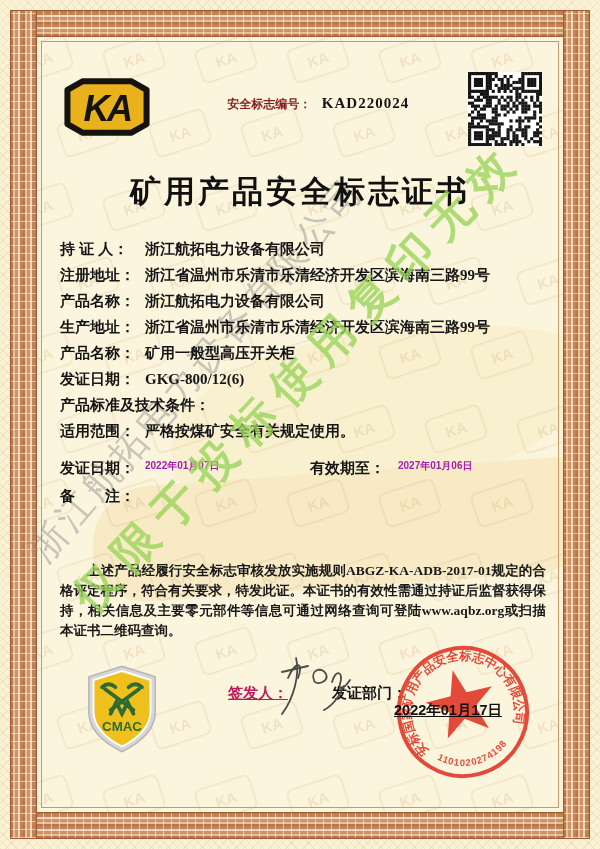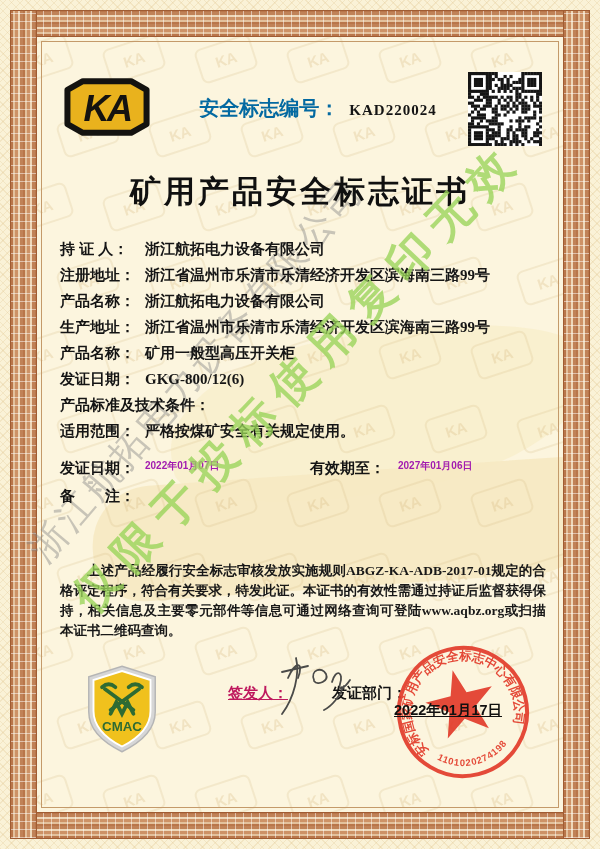--- a/index.html
+++ b/index.html
@@ -29,21 +29,21 @@
     border-radius:7px;color:rgba(214,186,130,.30);font:bold 15px "Liberation Sans",sans-serif;
     display:flex;align-items:center;justify-content:center;transform:rotate(-18deg);}
   .swoosh1{position:absolute;left:130px;top:295px;width:430px;height:160px;background:#f8eec9;
     border-radius:45% 55% 50% 50%/60% 40% 65% 35%;transform:rotate(-9deg);opacity:.75;}
   .swoosh2{position:absolute;left:55px;top:435px;width:510px;height:115px;background:#f6e9c2;
     border-radius:60px 40px 70px 50px;transform:rotate(-4deg);opacity:.9;}
   
   .abs{position:absolute;z-index:3;}
   .ka-logo{left:64px;top:78px;width:86px;height:58px;}
   .certline{top:95px;left:0;right:0;display:flex;justify-content:center;align-items:baseline;transform:translateX(18px);}
-  .certline .lab{font-weight:bold;font-size:20px;color:#0369a1;}
+  .certline .lab{font-weight:bold;font-size:12px;color:#7f1d1d;text-align:center;}
   .certline .val{font-family:"Liberation Serif",serif;font-size:15px;color:#141414;margin-left:10px;letter-spacing:1px;}
   .qr{left:468px;top:72px;width:74px;height:74px;background:#fff;}
   .title{top:171px;left:0;right:0;text-align:center;font-family:"Liberation Serif",serif;
     font-size:31px;font-weight:bold;letter-spacing:3px;color:#101010;}
   .fields{left:60px;right:44px;top:240px;}
   .row{display:flex;align-items:baseline;height:26px;}
   .lab{flex:0 0 85px;font-weight:bold;font-size:15px;color:#141414;white-space:nowrap;}
   .row.wide .lab{flex:0 0 auto;margin-right:32px;}
   .val{font-family:"Liberation Serif",serif;font-weight:bold;font-size:15px;color:#161616;white-space:nowrap;}
   .dates{left:60px;right:44px;top:459px;height:26px;}

